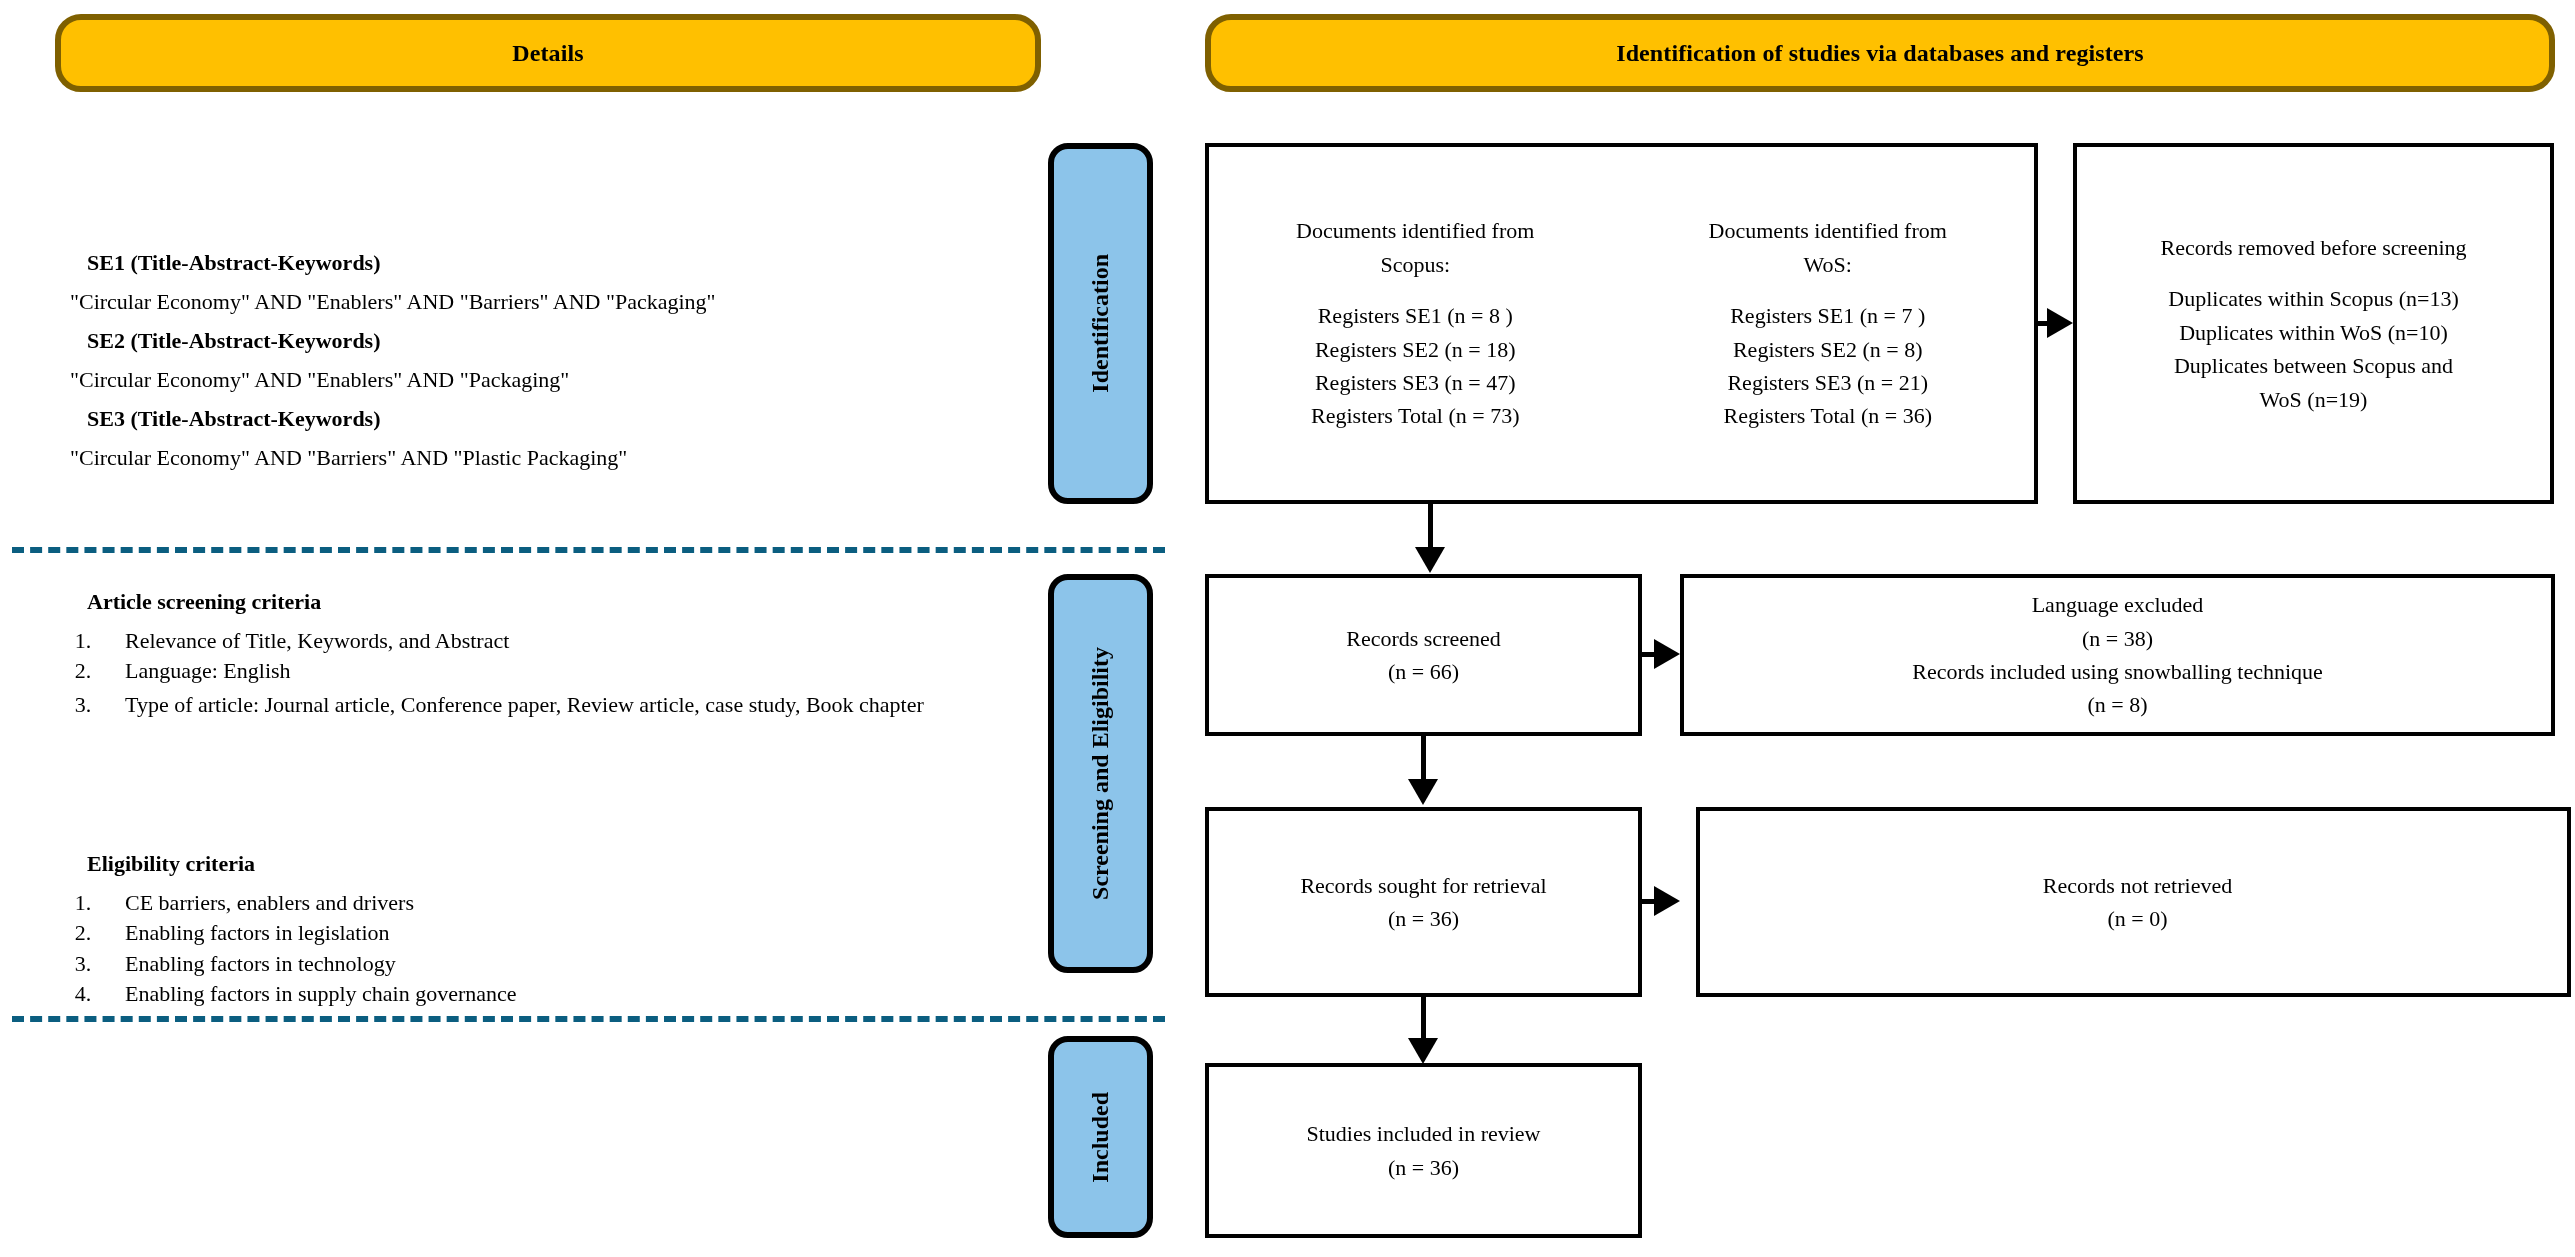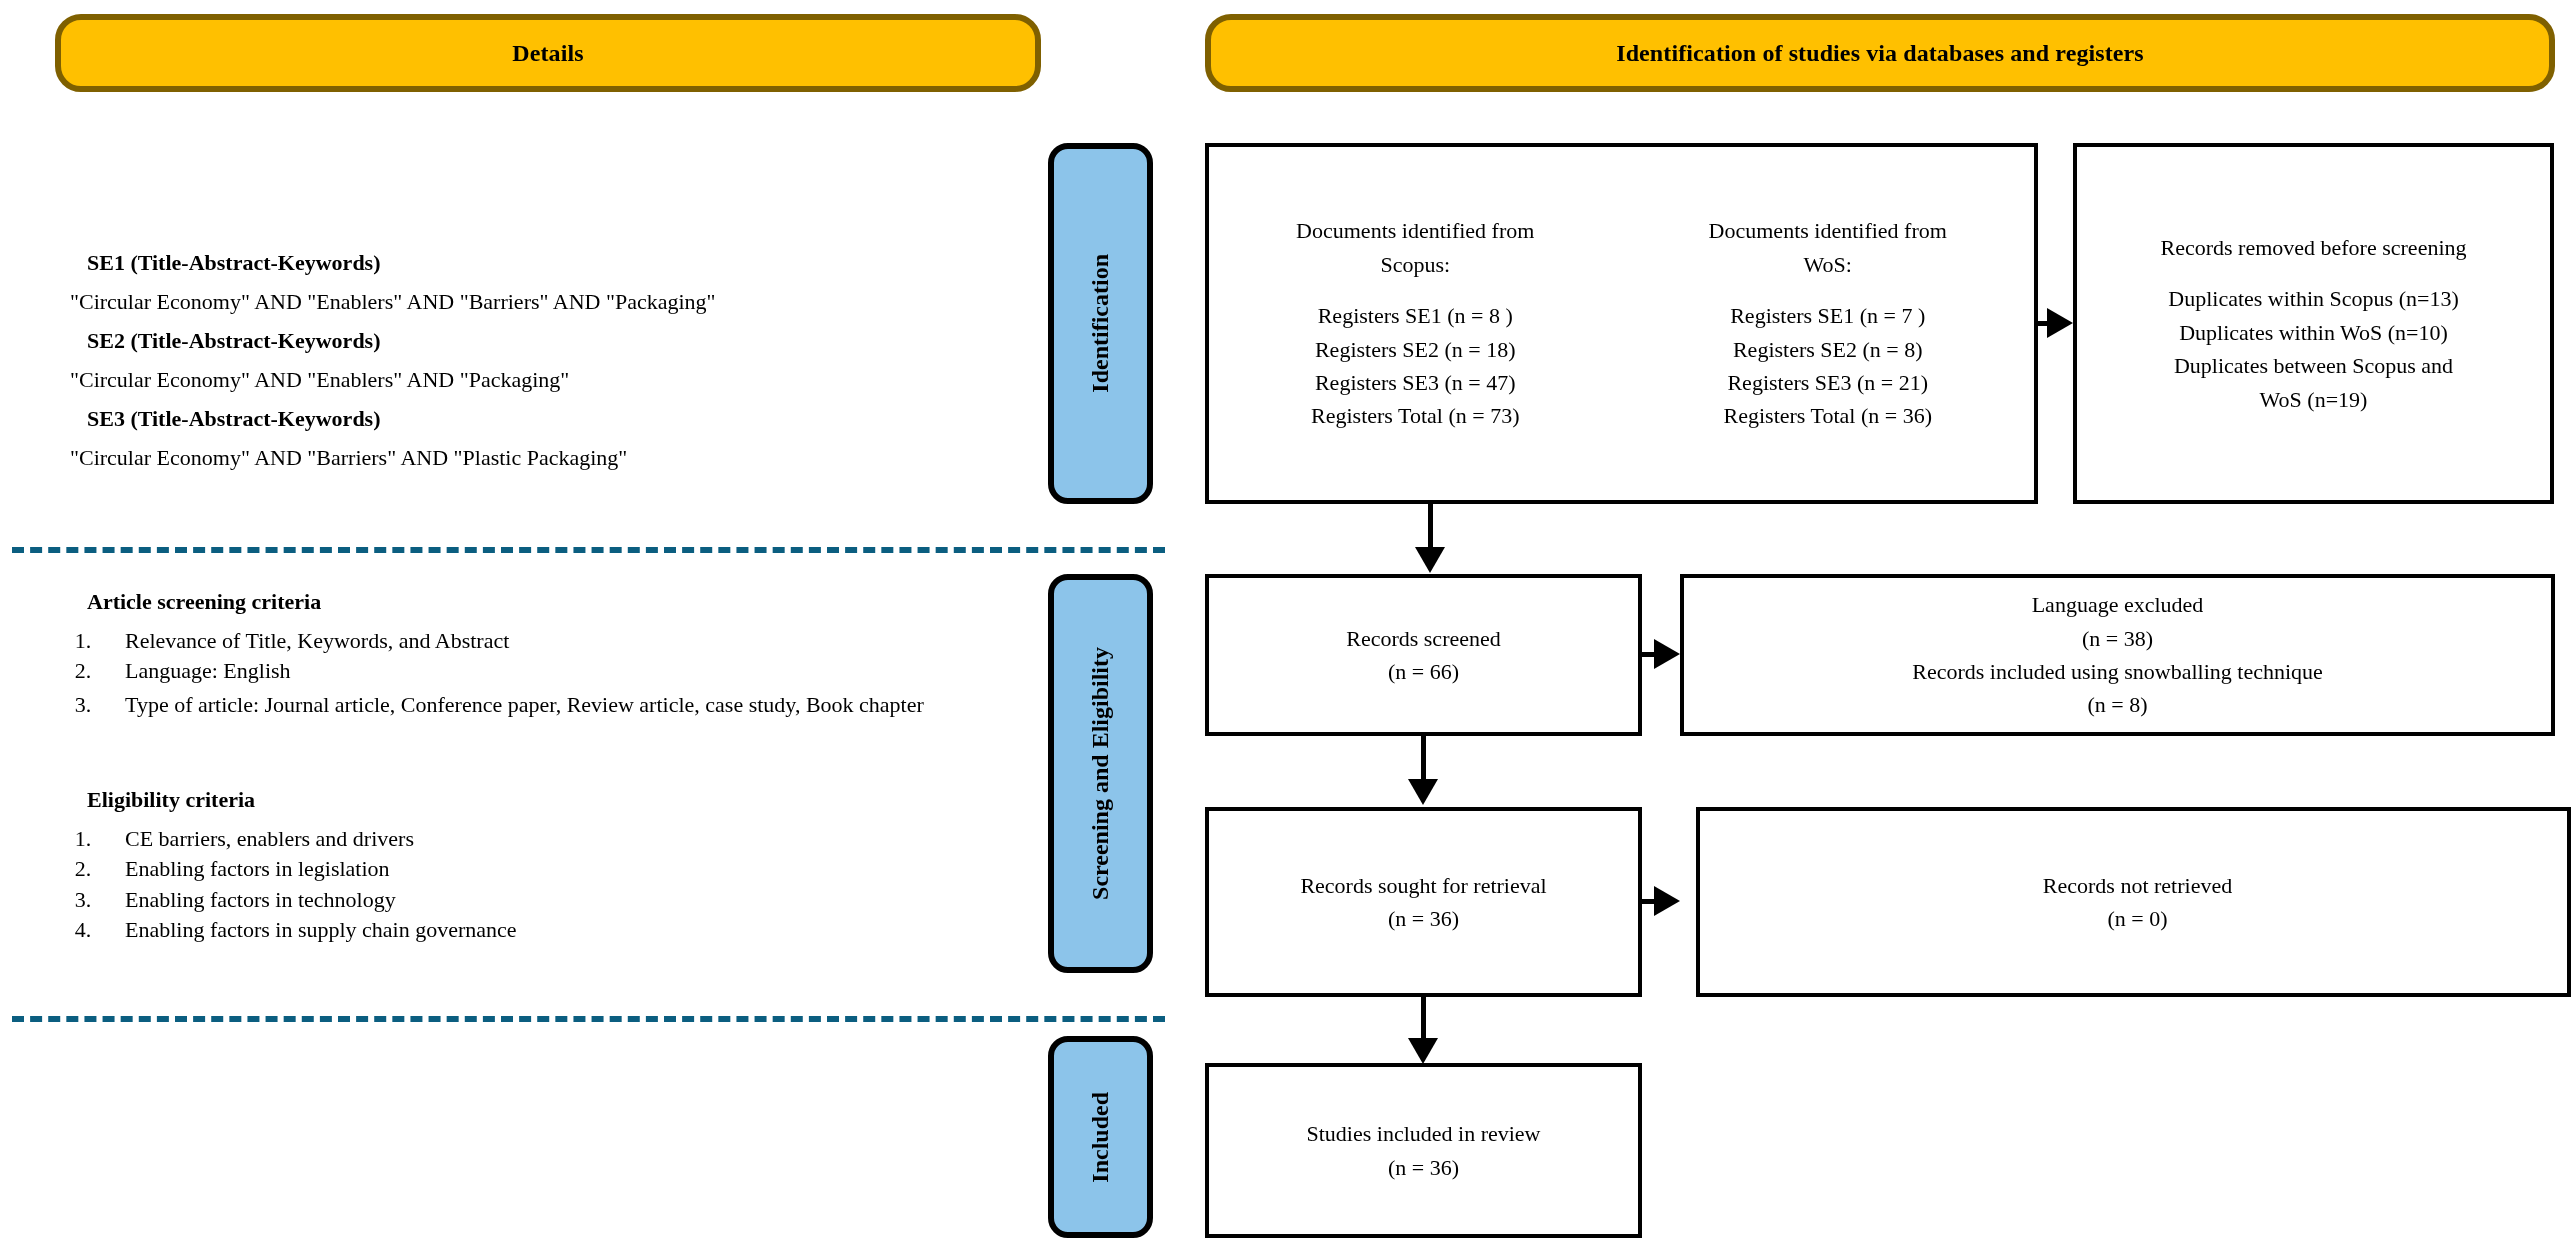--- a/index.html
+++ b/index.html
@@ -158,21 +158,21 @@
         <span class="num">2.</span>
         <span>Language: English</span>
       </li>
       <li style="margin-top:8.3px;line-height:1.28;">
         <span class="num">3.</span>
         <span>Type of article:  Journal article, Conference paper, Review article, case study, Book chapter</span>
       </li>
     </ul>
   </div>
 
-  <div class="details" style="left:70px;top:772px;width:962px;">
+  <div class="details" style="left:70px;top:836px;width:962px;">
     <div class="d-head">Eligibility criteria</div>
     <ul class="olist" style="margin-top:10.7px;">
       <li style="margin-top:8.3px;">
         <span class="num">1.</span>
         <span>CE barriers, enablers and drivers</span>
       </li>
       <li style="margin-top:8.3px;">
         <span class="num">2.</span>
         <span>Enabling factors in legislation</span>
       </li>

